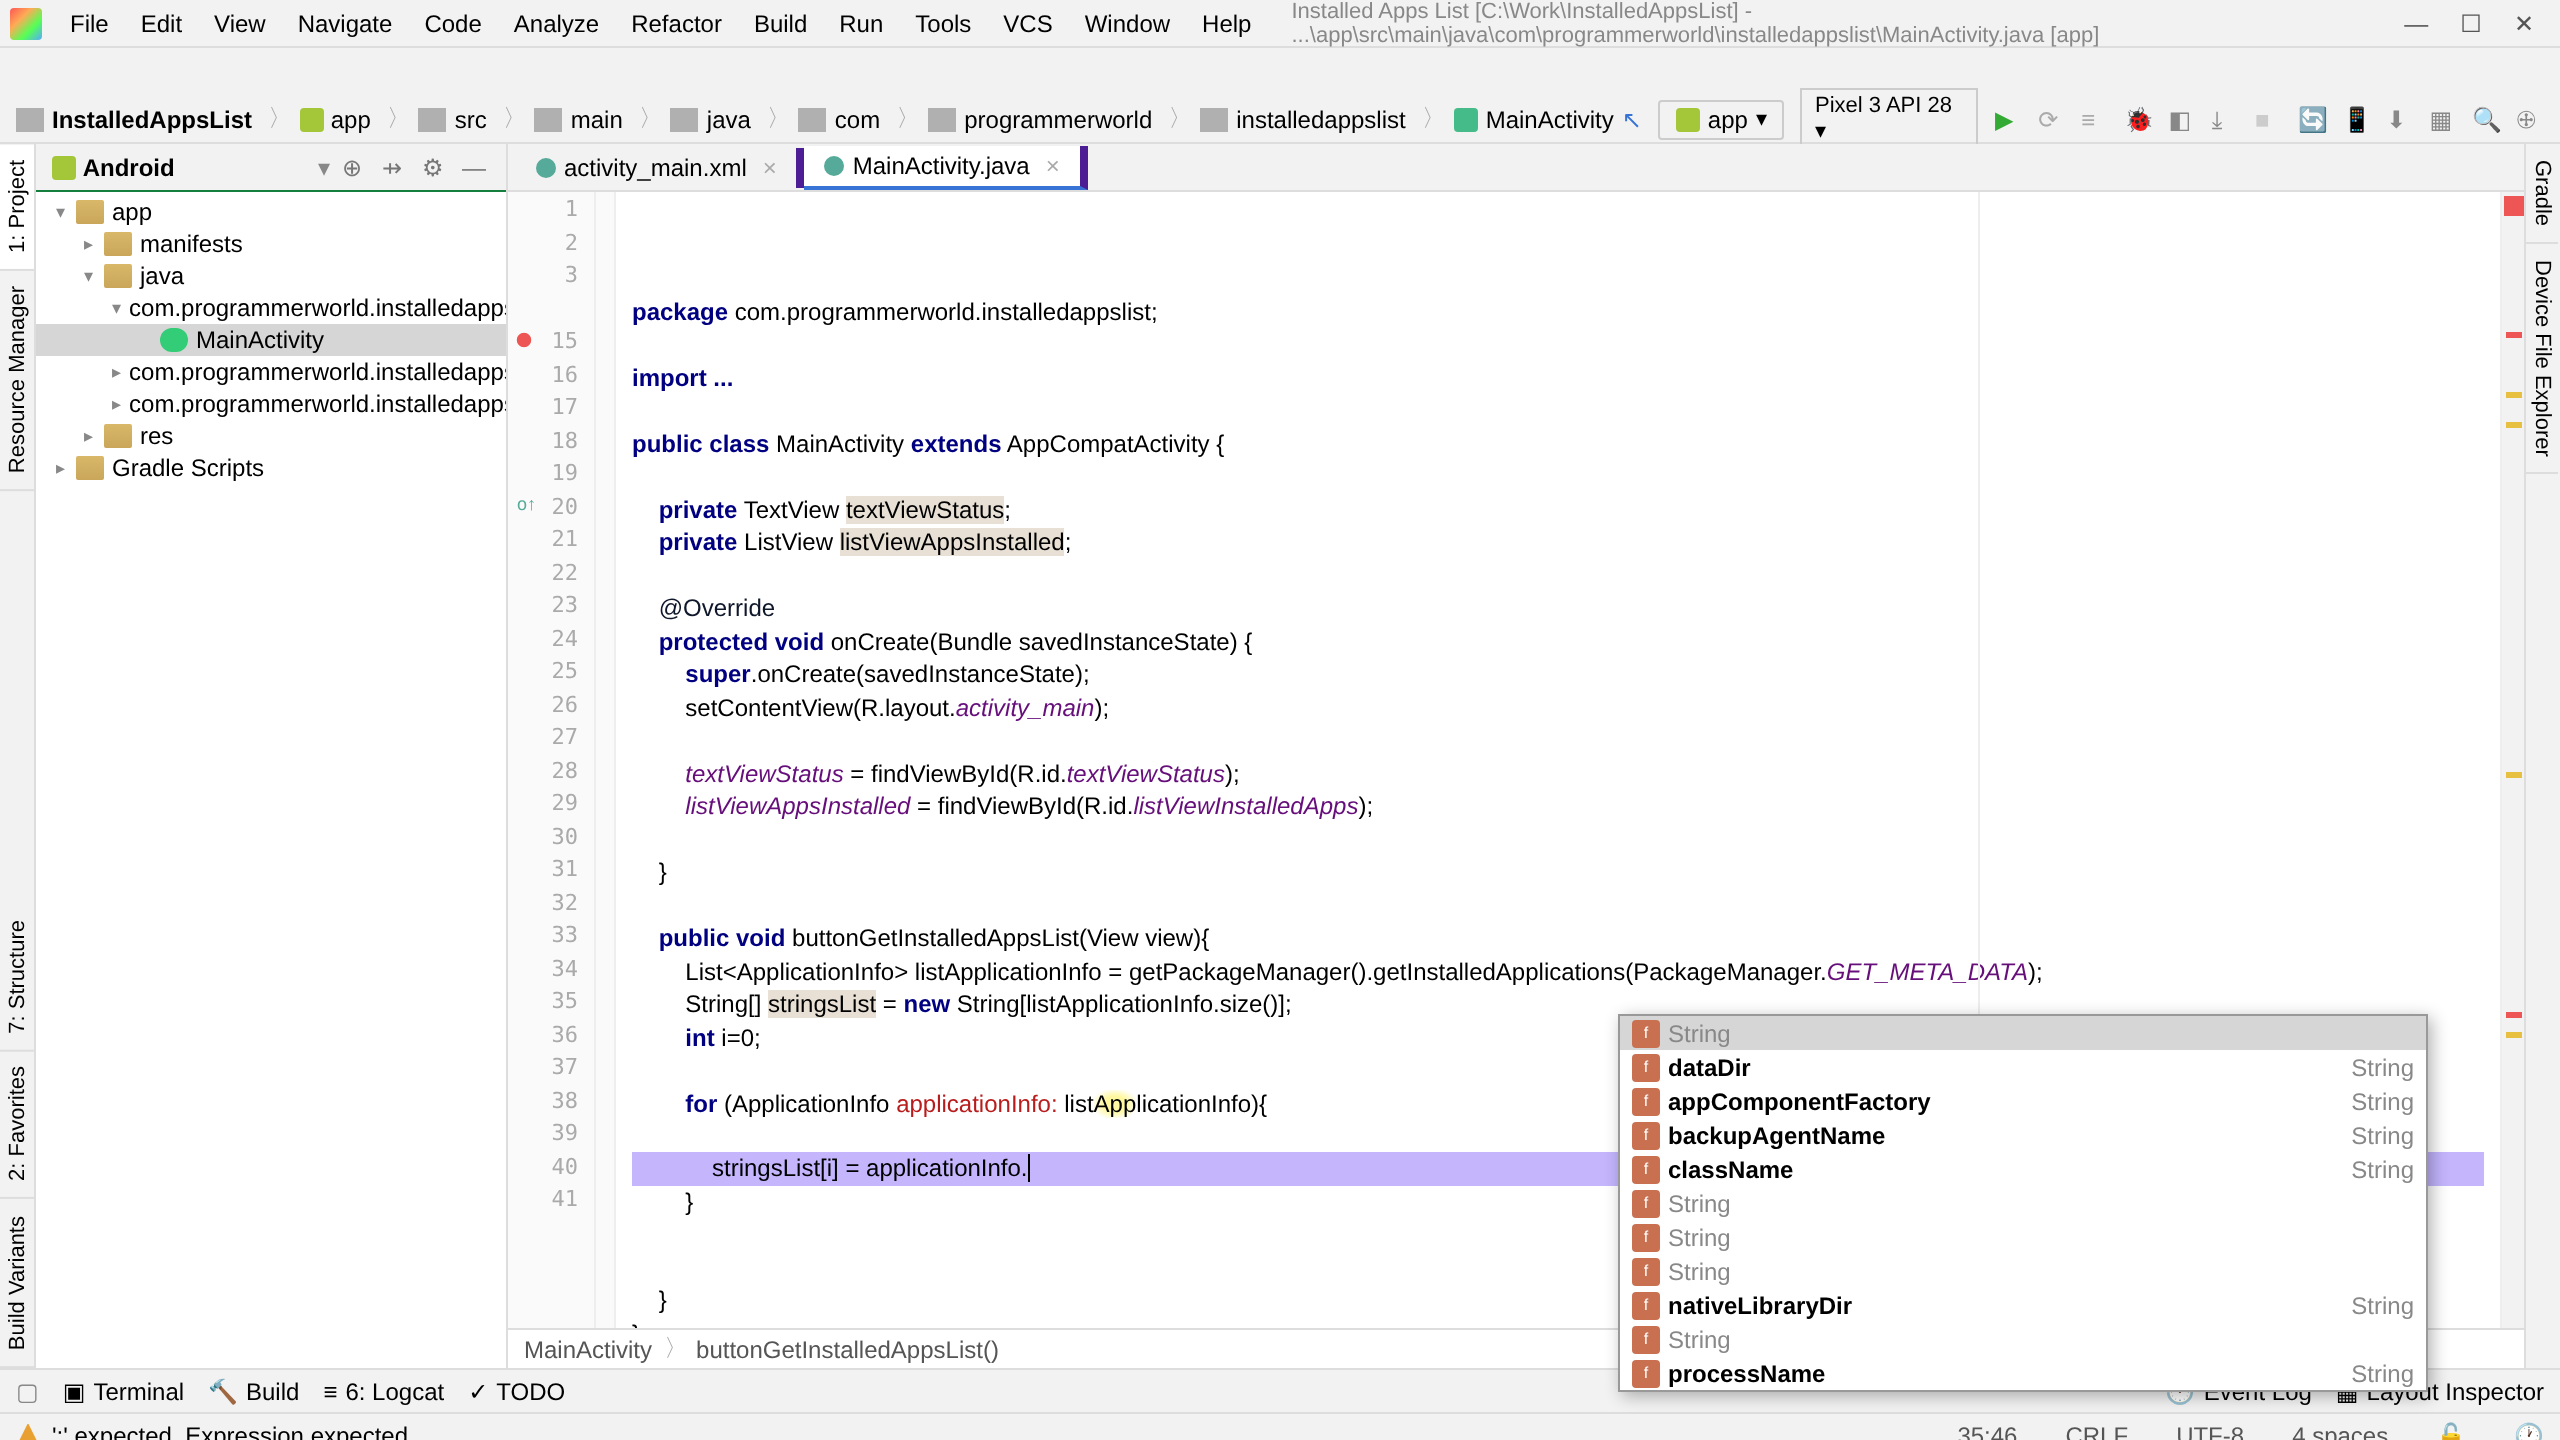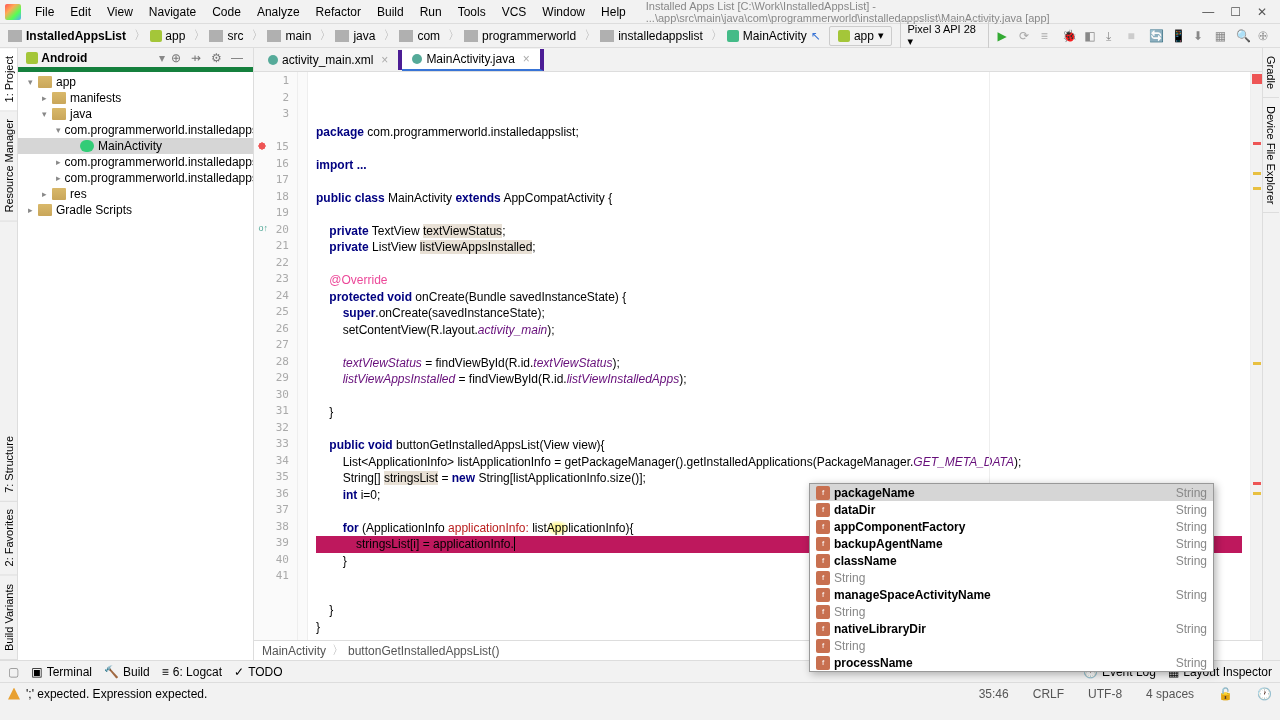--- a/index.html
+++ b/index.html
@@ -3,41 +3,41 @@
 <meta charset="utf-8">
 <style>
 * { margin: 0; padding: 0; box-sizing: border-box; font-family: 'Segoe UI', Tahoma, sans-serif; font-size: 12px; }
 body { background: #f2f2f2; overflow: hidden; width: 1280px; height: 720px; }
 
 .menubar { height: 24px; background: #f2f2f2; border-bottom: 1px solid #ddd; display: flex; align-items: center; padding: 0 5px; }
 .menubar .menu-item { padding: 0 8px; cursor: pointer; }
 .menubar .title-info { flex: 1; color: #888; padding-left: 12px; font-size: 11px; }
 .menubar .win-controls { display: flex; gap: 16px; padding-right: 8px; color: #555; }
 
-.navbar { height: 24px; background: #f2f2f2; display: flex; align-items: center; padding: 0 8px; border-bottom: 1px solid #ddd; }
+.navbar { height: 24px; background: #f2f2f2; display: flex; align-items: center; padding: 0 8px; border-bottom: 1px solid #ddd; margin-top: 24px; }
 .navbar .crumb { display: flex; align-items: center; margin-right: 4px; }
 .navbar .folder-icon { width: 14px; height: 12px; background: #b0b0b0; margin-right: 4px; }
 .navbar .c-icon { width: 12px; height: 12px; background: #4b8; border-radius: 2px; margin-right: 4px; }
 .navbar .sep { margin: 0 4px; color: #aaa; }
 .navbar .toolbar-right { margin-left: auto; display: flex; align-items: center; gap: 8px; }
 .navbar .run-config { border: 1px solid #ccc; padding: 2px 8px; border-radius: 2px; display: flex; align-items: center; gap: 4px; font-size: 11px; }
 .navbar .device-sel { border: 1px solid #ccc; padding: 2px 6px; font-size: 11px; }
 .navbar .tb-icon { width: 14px; height: 14px; display: inline-block; }
 
 .main-area { display: flex; height: 612px; }
 
 .left-sidebar { width: 18px; background: #f2f2f2; border-right: 1px solid #ddd; display: flex; flex-direction: column; }
 .left-sidebar .vert-tab { writing-mode: vertical-lr; transform: rotate(180deg); padding: 8px 2px; font-size: 11px; border-top: 1px solid #ddd; cursor: pointer; text-align: center; }
 .left-sidebar .vert-tab.active { background: #fff; }
 
 .right-sidebar { width: 18px; background: #f2f2f2; border-left: 1px solid #ddd; }
 .right-sidebar .vert-tab { writing-mode: vertical-lr; padding: 8px 2px; font-size: 11px; border-bottom: 1px solid #ddd; cursor: pointer; }
 
 .project-panel { width: 236px; background: #fff; border-right: 1px solid #ddd; display: flex; flex-direction: column; }
-.project-header { height: 24px; display: flex; align-items: center; padding: 0 8px; background: #f2f2f2; border-bottom: 5px solid #15803d; }
+.project-header { height: 24px; display: flex; align-items: center; padding: 0 8px; background: #f2f2f2; border-bottom: 1px solid #15803d; }
 .project-header .title { flex: 1; font-weight: bold; }
 .project-header .ph-icon { width: 14px; height: 14px; margin-left: 6px; color: #777; }
 
 .tree { flex: 1; overflow: hidden; padding: 2px 0; }
 .tree-row { display: flex; align-items: center; height: 16px; padding: 0 4px; cursor: pointer; white-space: nowrap; }
 .tree-row .arrow { width: 10px; color: #888; font-size: 9px; }
 .tree-row .t-icon { width: 14px; height: 12px; margin-right: 4px; }
 .tree-row .t-icon.folder { background: linear-gradient(#d9b86a,#c9a65a); border-radius: 1px; }
 .tree-row .t-icon.class-i { background: #3c7; border-radius: 7px; }
 .tree-row.selected { background: #d6d6d6; }
@@ -59,24 +59,24 @@
 .gutter { width: 44px; background: #fafafa; border-right: 1px solid #eee; padding-top: 2px; }
 .gutter .ln { height: 16.5px; text-align: right; padding-right: 8px; color: #aaa; font-family: 'Consolas', monospace; font-size: 11px; position: relative; }
 .gutter .ln .marker { position: absolute; left: 2px; width: 12px; height: 12px; }
 .marker.err { background: radial-gradient(circle,#e55 40%,transparent 45%); }
 .marker.override { color: #5a9; font-size: 9px; left: 4px; }
 
 .marker-bar { width: 10px; background: #fafafa; border-right: 1px solid #eee; }
 
 .code-content { flex: 1; padding: 2px 8px; font-family: 'Consolas', monospace; font-size: 12px; line-height: 16.5px; white-space: pre; position: relative; }
 .code-line { height: 16.5px; }
-.code-line.caret-line { background: #be185d; }
+.code-line.caret-line { background: #c4b5fd; margin-top: 16px; }
 .hl-yellow { background: radial-gradient(ellipse,#fff8a0 40%,transparent 80%); }
 .kw { color: #000080; font-weight: bold; }
-.ann { color: #ec4899; }
+.ann { color: #0f172a; }
 .id-hl { background: #e8e0d5; }
 .id-purple { color: #660e7a; font-style: italic; }
 .comment { color: #b91c1c; }
 .vmark { position: absolute; right: 260px; top: 0; bottom: 0; border-left: 1px solid #eee; }
 
 .autocomplete { position: absolute; left: 555px; top: 435px; width: 405px; background: #fff; border: 1px solid #999; box-shadow: 2px 2px 8px rgba(0,0,0,0.3); z-index: 100; }
 .ac-row { display: flex; align-items: center; height: 17px; padding: 0 6px; font-family: 'Consolas', monospace; font-size: 11px; cursor: pointer; }
 .ac-row.selected { background: #d6d6d6; }
 .ac-row .ac-icon { width: 14px; height: 14px; background: #c87050; color: #fff; font-size: 8px; text-align: center; line-height: 14px; border-radius: 2px; margin-right: 4px; }
 .ac-row .ac-name { flex: 1; }
@@ -323,21 +323,20 @@
         <div class="mk yellow" style="top:115px"></div>
         <div class="mk yellow" style="top:290px"></div>
         <div class="mk red" style="top:410px"></div>
         <div class="mk yellow" style="top:420px"></div>
       </div>
     </div>
 
     <div class="autocomplete" id="ac">
         <div class="ac-row selected">
           <span class="ac-icon">f</span>
-          <span class="ac-name"><b>packageName</b></span>
           <span class="ac-type">String</span>
         </div>
         <div class="ac-row">
           <span class="ac-icon">f</span>
           <span class="ac-name"><b>dataDir</b></span>
           <span class="ac-type">String</span>
         </div>
         <div class="ac-row">
           <span class="ac-icon">f</span>
           <span class="ac-name"><b>appComponentFactory</b></span>
@@ -352,21 +351,20 @@
           <span class="ac-icon">f</span>
           <span class="ac-name"><b>className</b></span>
           <span class="ac-type">String</span>
         </div>
         <div class="ac-row">
           <span class="ac-icon">f</span>
           <span class="ac-type">String</span>
         </div>
         <div class="ac-row">
           <span class="ac-icon">f</span>
-          <span class="ac-name"><b>manageSpaceActivityName</b></span>
           <span class="ac-type">String</span>
         </div>
         <div class="ac-row">
           <span class="ac-icon">f</span>
           <span class="ac-type">String</span>
         </div>
         <div class="ac-row">
           <span class="ac-icon">f</span>
           <span class="ac-name"><b>nativeLibraryDir</b></span>
           <span class="ac-type">String</span>

